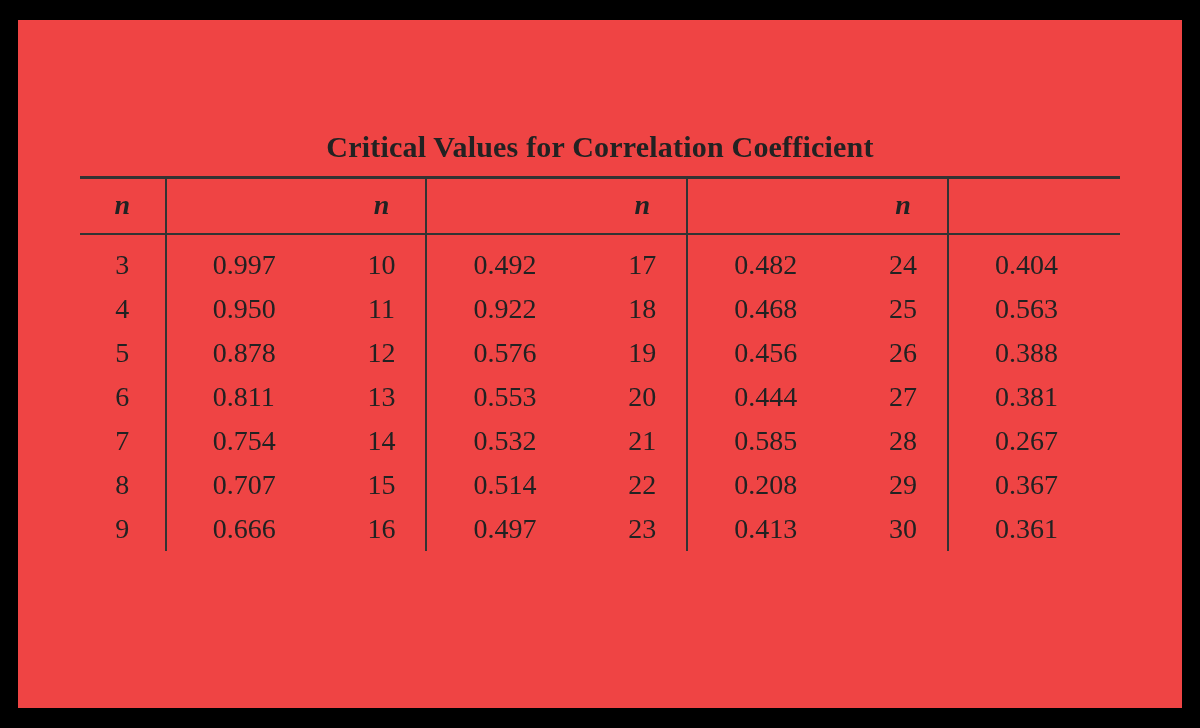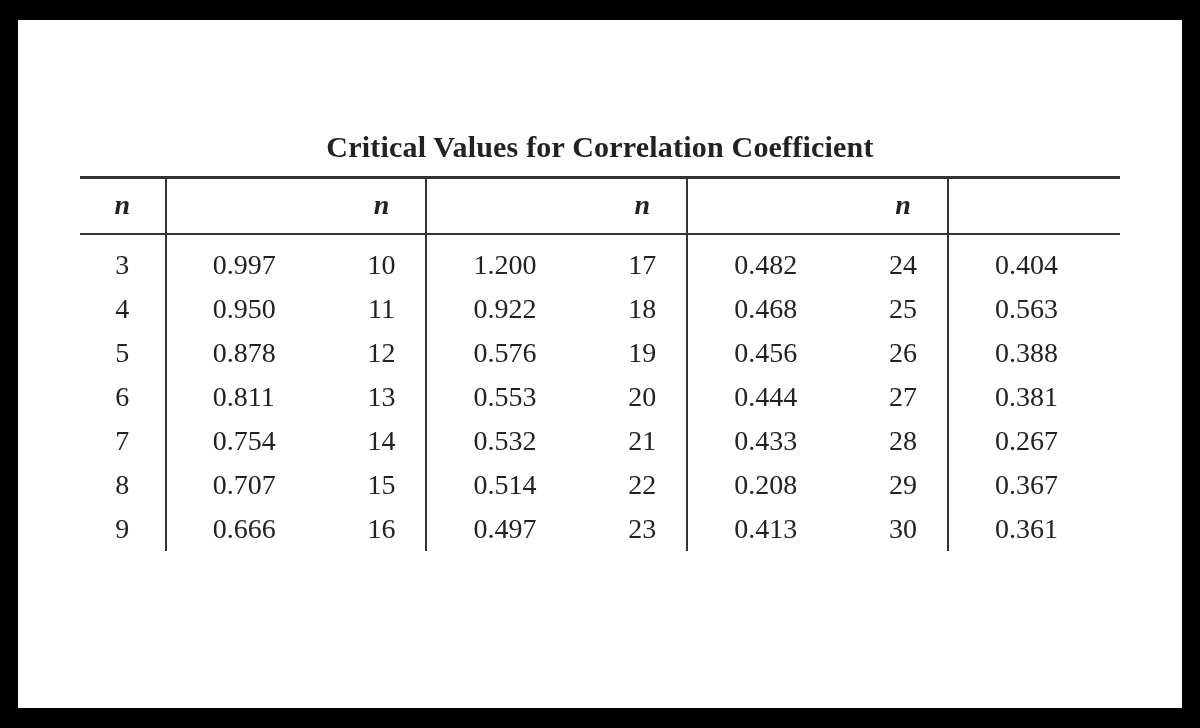--- a/index.html
+++ b/index.html
@@ -5,21 +5,21 @@
     body {
       margin: 0;
       padding: 0;
       width: 1200px;
       height: 728px;
       background: #000;
       font-family: "Times New Roman", Times, serif;
       overflow: hidden;
     }
     .page {
-      background: #ffffff;
+      background: #ef4444;
       margin: 20px 18px;
       height: 688px;
       position: relative;
       box-sizing: border-box;
       padding-top: 110px;
     }
     .table-wrap {
       width: 1040px;
       margin: 0 auto;
     }
@@ -88,21 +88,21 @@
           <th class="v-col"></th>
           <th class="n-col">n</th>
           <th class="v-col"></th>
         </tr>
       </thead>
       <tbody>
         <tr>
           <td class="n-col">3</td>
           <td class="v-col">0.997</td>
           <td class="n-col">10</td>
-          <td class="v-col">1.200</td>
+          <td class="v-col">0.492</td>
           <td class="n-col">17</td>
           <td class="v-col">0.482</td>
           <td class="n-col">24</td>
           <td class="v-col">0.404</td>
         </tr>
         <tr>
           <td class="n-col">4</td>
           <td class="v-col">0.950</td>
           <td class="n-col">11</td>
           <td class="v-col">0.922</td>
@@ -130,21 +130,21 @@
           <td class="v-col">0.444</td>
           <td class="n-col">27</td>
           <td class="v-col">0.381</td>
         </tr>
         <tr>
           <td class="n-col">7</td>
           <td class="v-col">0.754</td>
           <td class="n-col">14</td>
           <td class="v-col">0.532</td>
           <td class="n-col">21</td>
-          <td class="v-col">0.433</td>
+          <td class="v-col">0.585</td>
           <td class="n-col">28</td>
           <td class="v-col">0.267</td>
         </tr>
         <tr>
           <td class="n-col">8</td>
           <td class="v-col">0.707</td>
           <td class="n-col">15</td>
           <td class="v-col">0.514</td>
           <td class="n-col">22</td>
           <td class="v-col">0.208</td>

